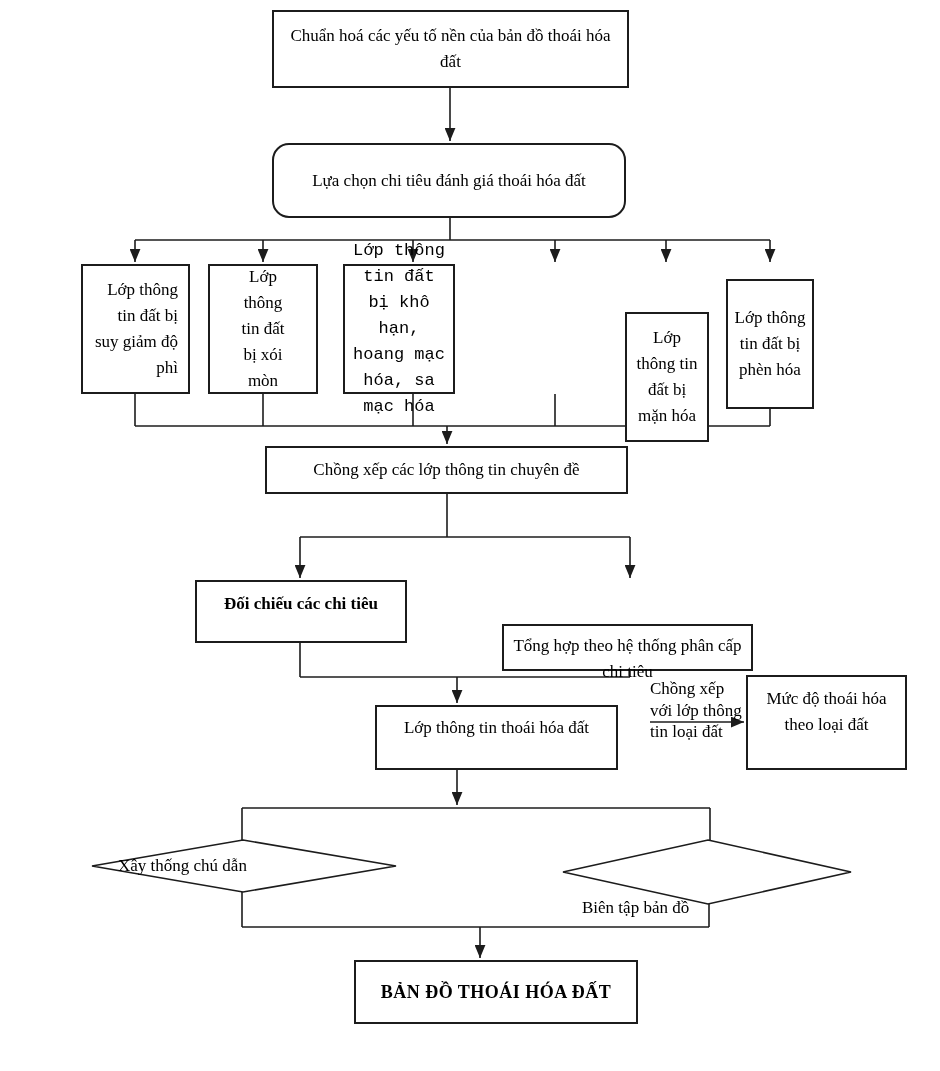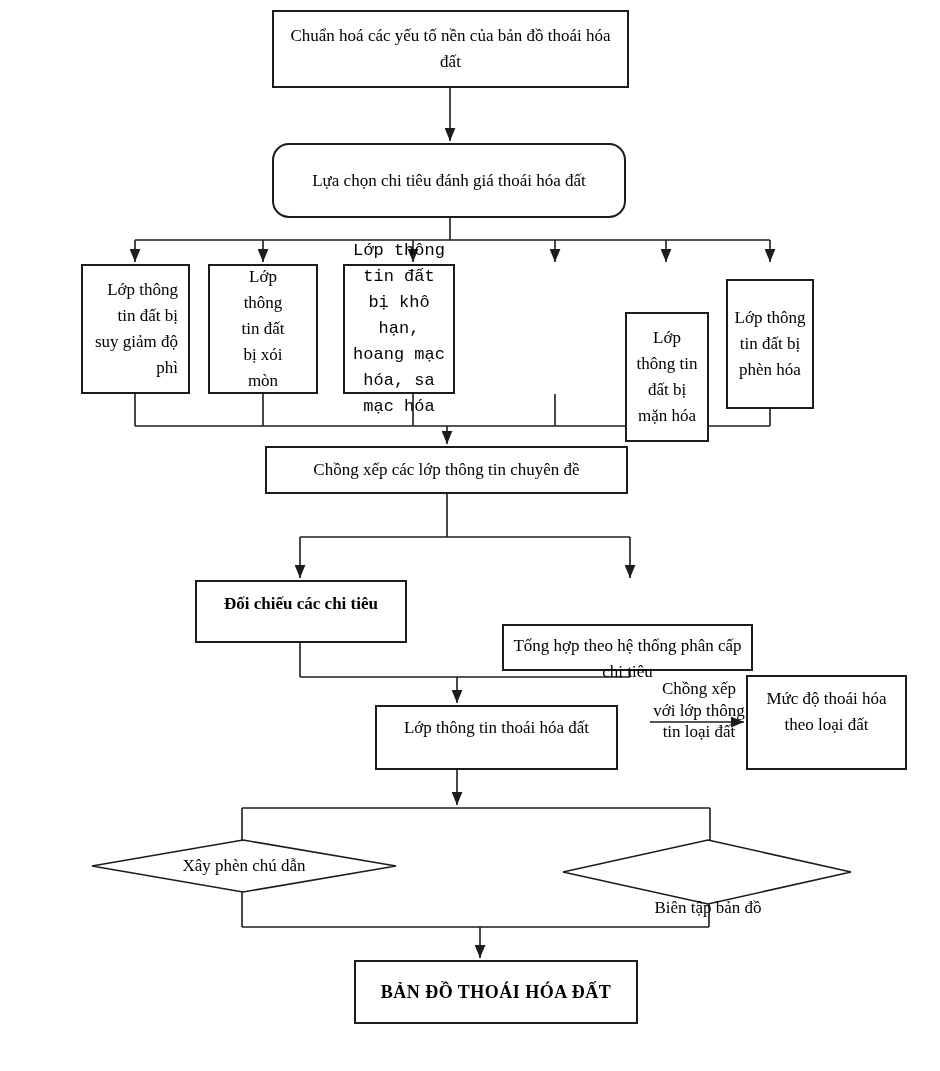--- a/index.html
+++ b/index.html
@@ -24,21 +24,21 @@
     background:var(--bg);
     display:flex;
     align-items:center;
     justify-content:center;
     text-align:center;
     font-size:17px;
     line-height:26px;
     padding:0 8px;
   }
   .top-align{align-items:flex-start;}
-  .lbl{position:absolute;text-align:center;font-size:17px;line-height:21px;}
+  .lbl{position:absolute;font-size:17px;line-height:21px;}
   #bx-a   {left:272px;top:10px;  width:357px;height:78px;}
   #bx-b   {left:272px;top:143px; width:354px;height:75px;border-radius:17px;}
   .layer  {top:264px;height:130px;}
   #ly-0{left:81px; width:109px;padding:0 10px;text-align:right;}
   #ly-1{left:208px;width:110px;padding:0 28px;}
   #ly-2{left:343px;width:112px;padding:12px 8px;font-family:Liberation Mono, monospace;}
   #ly-3{left:497px;width:116px;padding:0 10px;}
   #ly-4{left:625px;width:84px; padding:0 6px;margin-top:48px;}
   #ly-5{left:726px;width:88px; padding:0 6px;margin-top:15px;}
   #bx-c   {left:265px;top:446px;width:363px;height:48px;}
@@ -130,19 +130,19 @@
   <div class="box top-align" id="bx-d">Đối chiếu các chi tiêu</div>
 
   <div class="box top-align" id="bx-e">Tổng hợp theo hệ thống phân cấp chi tiêu</div>
 
   <div class="box top-align" id="bx-f">Lớp thông tin thoái hóa đất</div>
 
   <div class="lbl" id="side-note">Chồng xếp với lớp thông tin loại đất</div>
 
   <div class="box top-align" id="bx-g">Mức độ thoái hóa theo loại đất</div>
 
-  <div class="lbl" id="dia-lbl-1">Xây phèn chú dẫn</div>
+  <div class="lbl" id="dia-lbl-1">Xây thống chú dẫn</div>
 
   <div class="lbl" id="dia-lbl-2">Biên tập bản đồ</div>
 
   <div class="box" id="bx-final">BẢN ĐỒ THOÁI HÓA ĐẤT</div>
 
 </div>
 
 </body></html>

